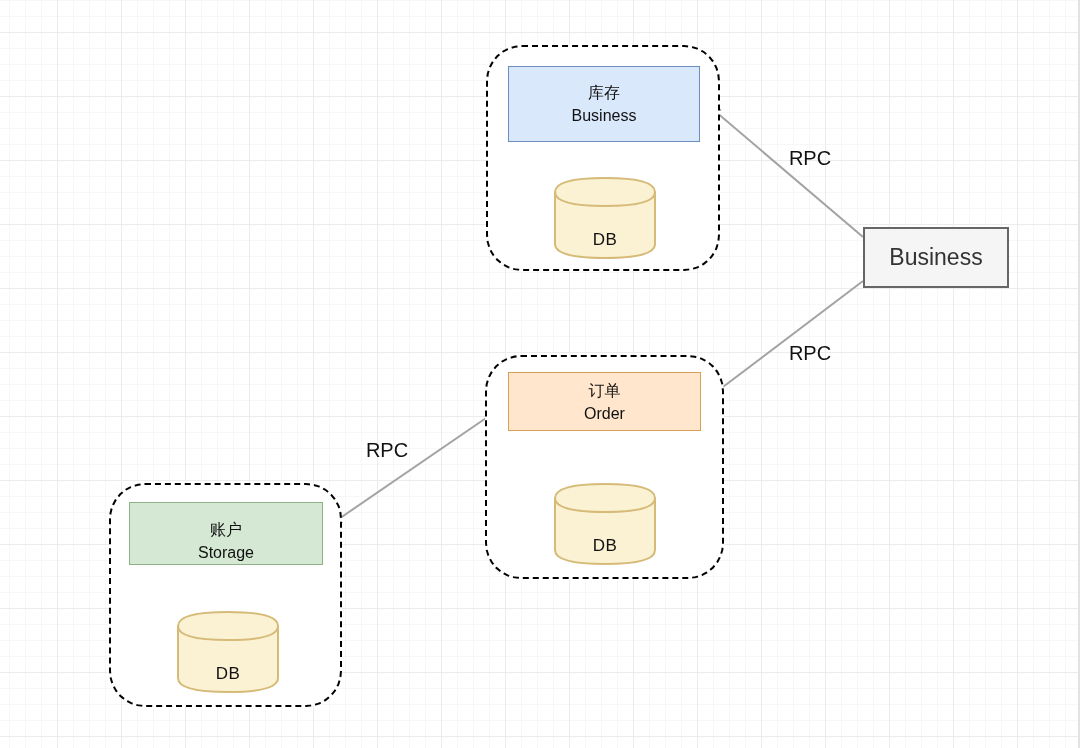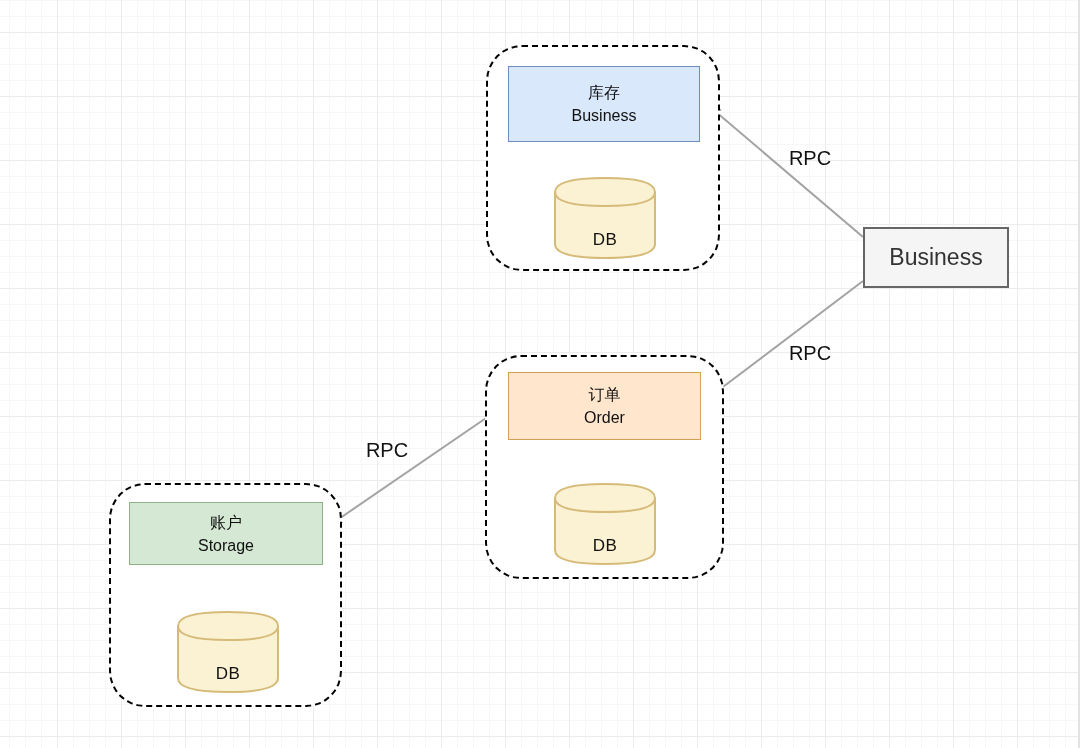--- a/index.html
+++ b/index.html
@@ -31,21 +31,21 @@
     position:absolute; border:2px dashed var(--group-border);
     border-radius:36px; background:#ffffff; box-sizing:border-box;
   }
   .node{
     position:absolute; box-sizing:border-box;
     display:flex; flex-direction:column; align-items:center; justify-content:center;
     font-size:16px; line-height:23px; text-align:center;
   }
   .node.storage{background:var(--storage-fill); border:1px solid var(--storage-stroke);}
   .node.order{background:var(--order-fill); border:1px solid var(--order-stroke);}
-  .node.account{background:var(--account-fill); border:1px solid var(--account-stroke);}
+  .node.account{background:var(--account-fill); border:1px solid var(--account-stroke);justify-content:flex-end;}
   .node.business{background:var(--business-fill); border:2px solid var(--business-stroke); font-size:23px; color:#333;text-align:right;}
   .cylinder{position:absolute; width:104px; height:84px;}
   .cylinder svg{position:absolute; left:0; top:0; width:100%; height:100%;}
   .cyl-shape{fill:var(--db-fill); stroke:var(--db-stroke); stroke-width:2;}
   .cyl-arc{fill:none; stroke:var(--db-stroke); stroke-width:2;}
   .cylinder .db-label{
     position:absolute; left:0; right:0; bottom:10px; text-align:center;
     font-size:17px; letter-spacing:.5px;margin-top:42px;
   }
   .edge-label{
@@ -84,21 +84,21 @@
     <div>Business</div>
   </div>
   <div class="cylinder" style="left:553px; top:176px;">
     <svg viewBox="0 0 104 84">
       <path class="cyl-shape" d="M2,16 C2,8 13,2 52,2 C91,2 102,8 102,16 L102,68 C102,76 91,82 52,82 C13,82 2,76 2,68 Z"></path>
       <path class="cyl-arc" d="M2,16 C2,24 13,30 52,30 C91,30 102,24 102,16"></path>
     </svg>
     <div class="db-label">DB</div>
   </div>
 
-  <div class="node order" style="left:508px; top:372px; width:193px; height:68px;">
+  <div class="node order" style="left:508px; top:372px; width:193px; height:59px;">
     <div>订单</div>
     <div>Order</div>
   </div>
   <div class="cylinder" style="left:553px; top:482px;">
     <svg viewBox="0 0 104 84">
       <path class="cyl-shape" d="M2,16 C2,8 13,2 52,2 C91,2 102,8 102,16 L102,68 C102,76 91,82 52,82 C13,82 2,76 2,68 Z"></path>
       <path class="cyl-arc" d="M2,16 C2,24 13,30 52,30 C91,30 102,24 102,16"></path>
     </svg>
     <div class="db-label">DB</div>
   </div>

